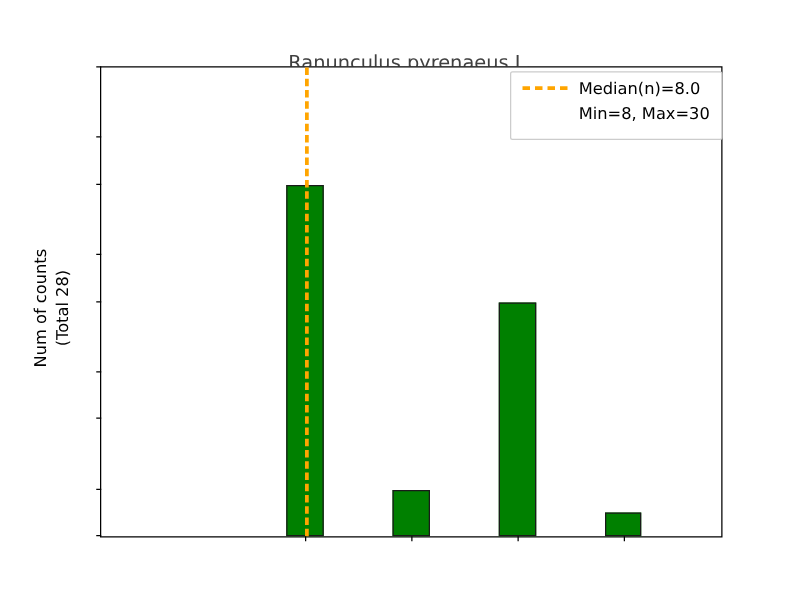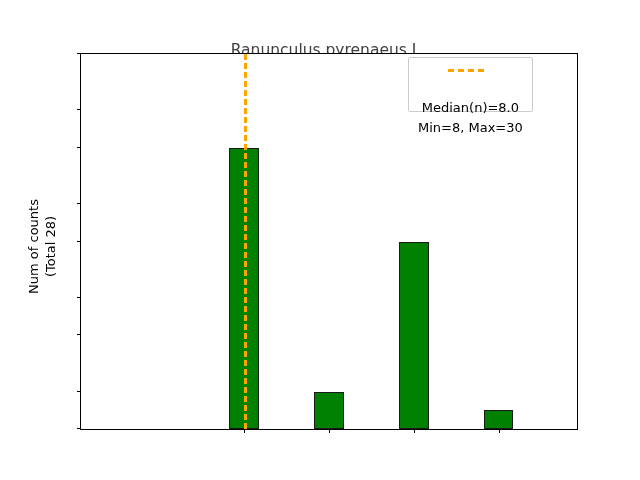--- a/index.html
+++ b/index.html
@@ -117,23 +117,21 @@
     left: 408px;
     top: 57px;
     border: 1px solid #cccccc;
     background: #ffffff;
     border-radius: 2px;
     padding: 6px 9px 7px 9px;
     box-sizing: border-box;
   }
   .legend-row {
     display: flex;
-    align-items: center;
     height: 20px;
-    flex-direction: column;
   }
   .legend-handle {
     width: 36px;
     height: 12px;
     margin-right: 9px;
     flex: 0 0 36px;
     position: relative;
   }
   .legend-handle.dashed::before {
     content: "";

